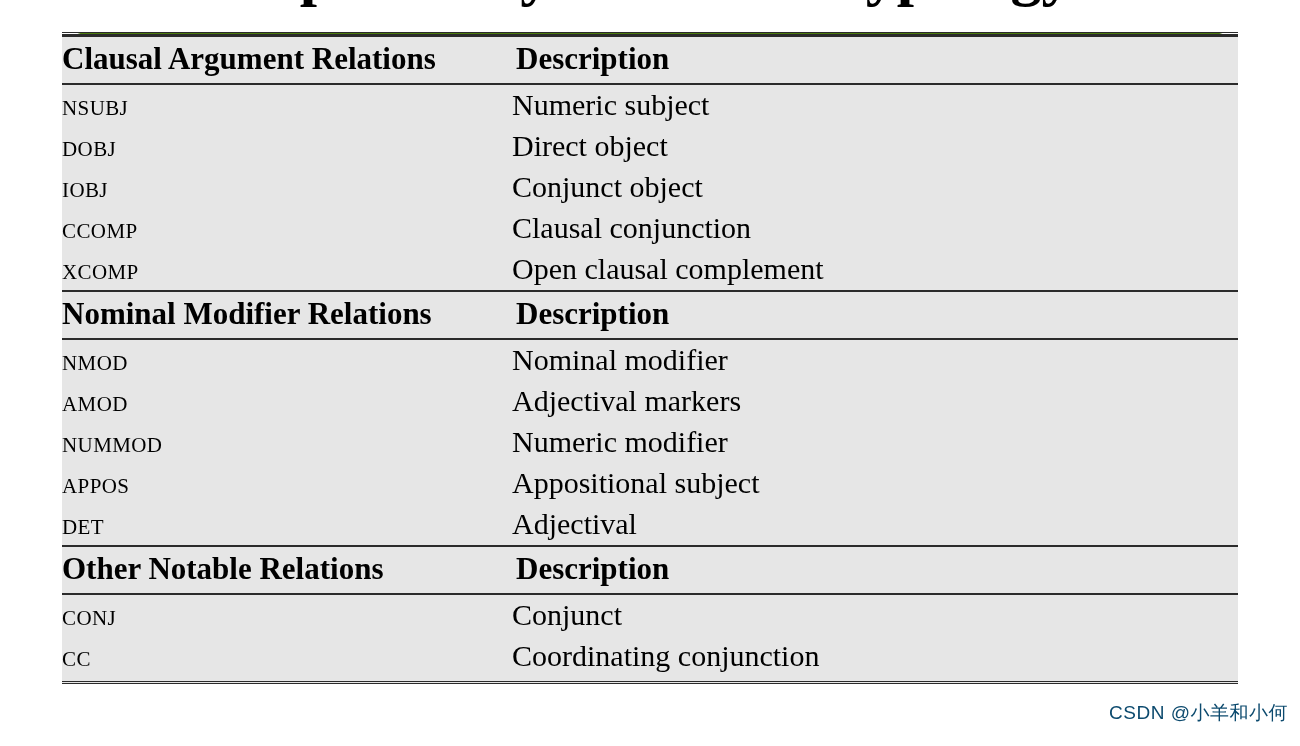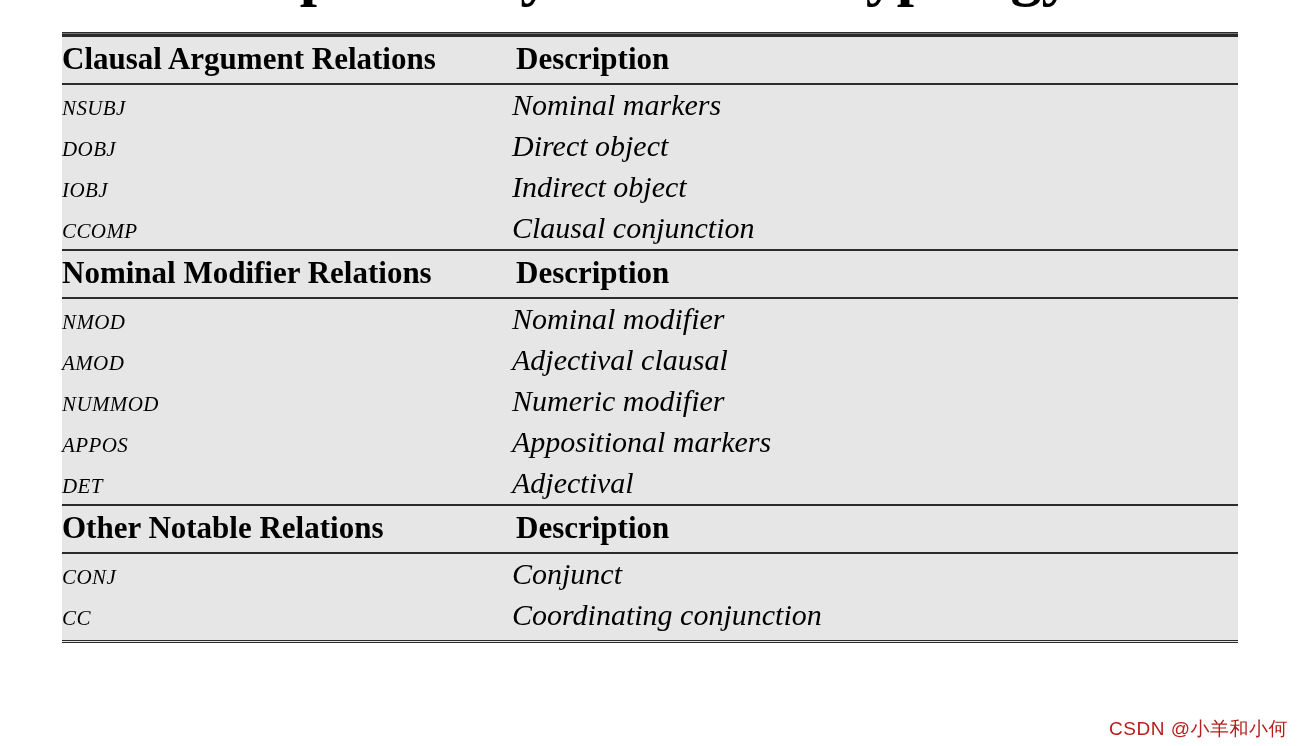--- a/index.html
+++ b/index.html
@@ -40,22 +40,23 @@
   .table-wrap {
     position: absolute;
     left: 62px;
     top: 32px;
     width: 1176px;
   }
 
   table.rel-table {
     width: 100%;
     border-collapse: collapse;
-    background: #737373;
+    background: #4d7c0f;
     table-layout: fixed;
+    border-radius: 25px;
   }
 
   table.rel-table col.c-key { width: 450px; }
   table.rel-table col.c-desc { width: auto; }
 
   .rel-table td {
     padding: 0;
     vertical-align: middle;
     background: #e6e6e6;
   }
@@ -82,21 +83,20 @@
     font-weight: bold;
     font-size: 31px;
     line-height: 1.0;
     padding: 6px 0 9px 0;
   }
 
   tr.data-row td {
     font-size: 30px;
     line-height: 1.0;
     padding: 5px 0 6px 0;
-    font-style: italic;
   }
 
   td.key {
     font-variant: small-caps;
     text-transform: lowercase;
     letter-spacing: 0.4px;
     padding-left: 6px;
   }
   tr.section-head td.key {
     font-variant: normal;
@@ -113,24 +113,24 @@
   tr.tail-space td {
     height: 4px;
     line-height: 0;
     font-size: 0;
     padding: 0;
   }
 
   .watermark {
     position: absolute;
     right: 12px;
-    bottom: 4px;
+    bottom: 20px;
     font-family: "Liberation Sans", "DejaVu Sans", sans-serif;
     font-size: 19px;
-    color: #b91c1c;
+    color: #0c4a6e;
     white-space: nowrap;
     letter-spacing: 0.5px;
   }
 </style>
 </head>
 <body>
 
 <div class="title-crop">
   <div class="title-text">Dependency Relations Typology</div>
 </div>
@@ -146,54 +146,58 @@
       <tr class="rule-top">
         <td colspan="2"></td>
       </tr>
 
       <tr class="section-head">
         <td class="key">Clausal Argument Relations</td>
         <td class="desc">Description</td>
       </tr>
       <tr class="data-row">
         <td class="key">NSUBJ</td>
-        <td class="desc">Nominal markers</td>
+        <td class="desc">Numeric subject</td>
       </tr>
       <tr class="data-row">
         <td class="key">DOBJ</td>
         <td class="desc">Direct object</td>
       </tr>
       <tr class="data-row">
         <td class="key">IOBJ</td>
-        <td class="desc">Indirect object</td>
+        <td class="desc">Conjunct object</td>
       </tr>
       <tr class="data-row">
         <td class="key">CCOMP</td>
         <td class="desc">Clausal conjunction</td>
+      </tr>
+      <tr class="data-row">
+        <td class="key">XCOMP</td>
+        <td class="desc">Open clausal complement</td>
       </tr>
 
       <tr class="section-head">
         <td class="key">Nominal Modifier Relations</td>
         <td class="desc">Description</td>
       </tr>
       <tr class="data-row">
         <td class="key">NMOD</td>
         <td class="desc">Nominal modifier</td>
       </tr>
       <tr class="data-row">
         <td class="key">AMOD</td>
-        <td class="desc">Adjectival clausal</td>
+        <td class="desc">Adjectival markers</td>
       </tr>
       <tr class="data-row">
         <td class="key">NUMMOD</td>
         <td class="desc">Numeric modifier</td>
       </tr>
       <tr class="data-row">
         <td class="key">APPOS</td>
-        <td class="desc">Appositional markers</td>
+        <td class="desc">Appositional subject</td>
       </tr>
       <tr class="data-row">
         <td class="key">DET</td>
         <td class="desc">Adjectival</td>
       </tr>
 
       <tr class="section-head">
         <td class="key">Other Notable Relations</td>
         <td class="desc">Description</td>
       </tr>

